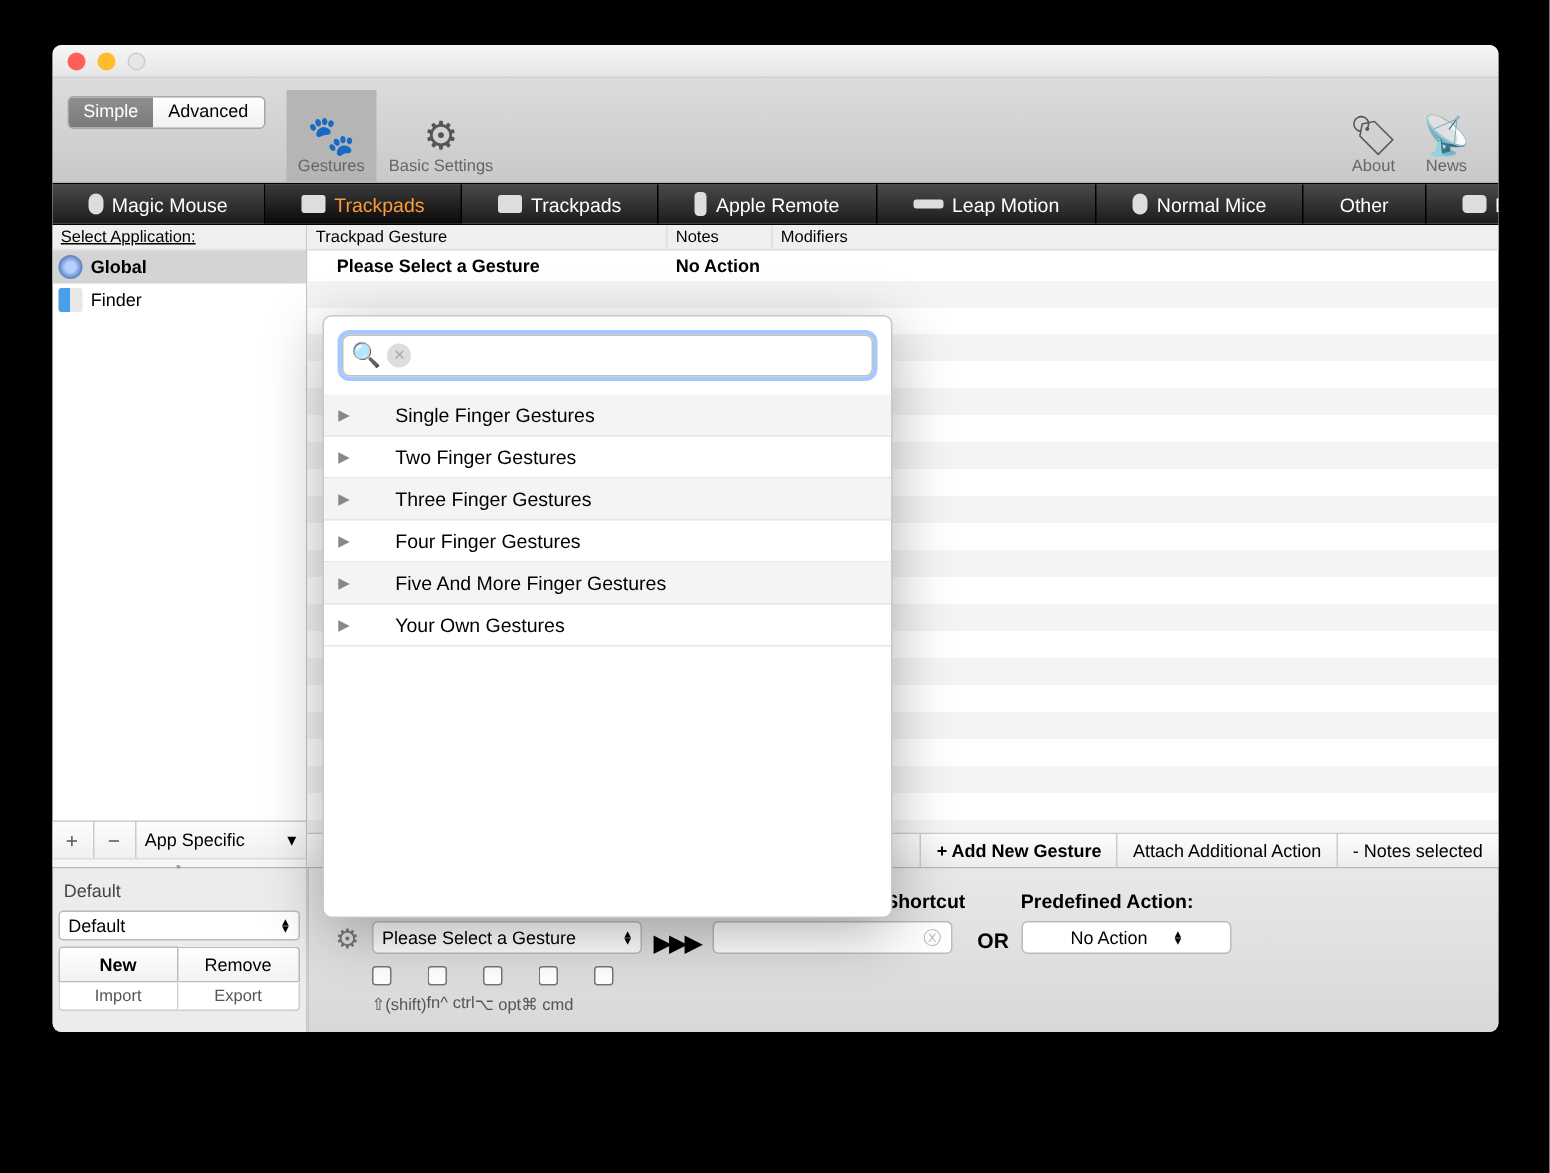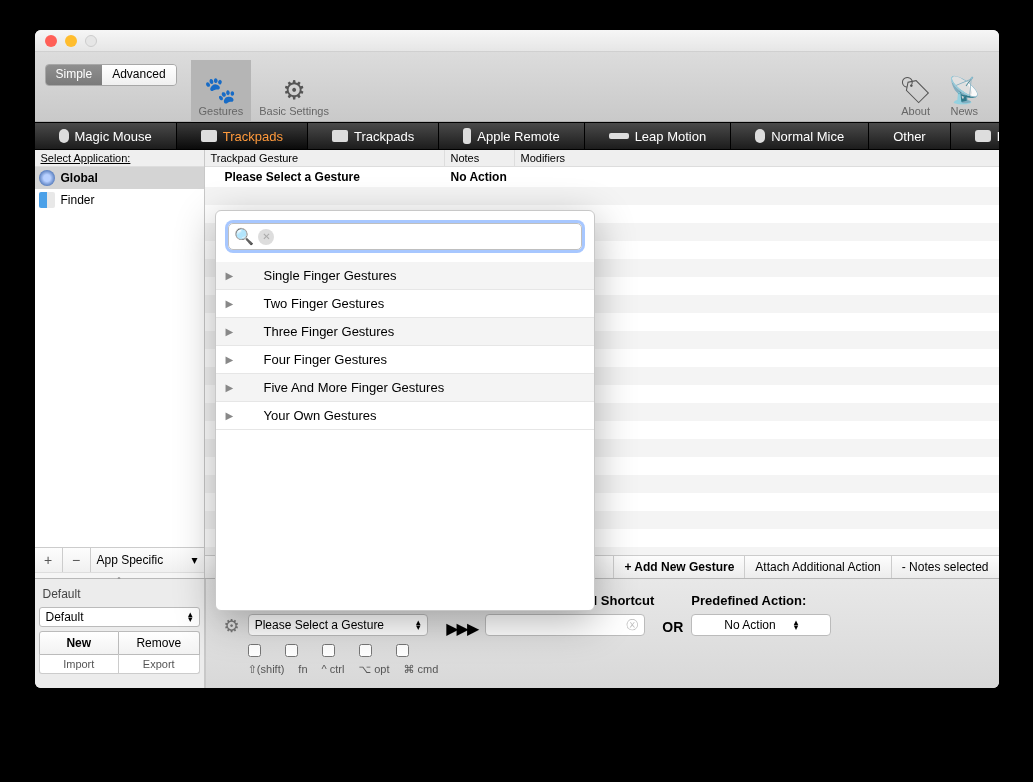--- a/index.html
+++ b/index.html
@@ -51,21 +51,21 @@
     .btn-grid { display:grid; grid-template-columns:1fr 1fr; margin:0 4px; }
     .btn-grid .gbtn { border:1px solid #bbb; background:linear-gradient(#fff,#f2f2f2); font-size:12px; padding:4px; text-align:center; cursor:pointer; }
     .btn-grid2 { display:grid; grid-template-columns:1fr 1fr; margin:0 4px; }
     .btn-grid2 .gbtn { border:1px solid #ccc; border-top:none; background:#fff; font-size:11px; padding:3px; text-align:center; color:#555; cursor:pointer; }
     .bottom-panel { flex:1; background:linear-gradient(#e8e8e8,#d8d8d8); border-left:1px solid #c8c8c8; padding:14px 18px; display:flex; align-items:flex-start; gap:8px; }
     .bp-col { display:flex; flex-direction:column; font-size:12px; }
     .bp-title { font-weight:bold; margin-bottom:6px; font-size:13px; }
     .gear-icn { color:#777; font-size:18px; margin-top:22px; }
     .select-box { width:180px; background:#fff; border:1px solid #bbb; border-radius:4px; padding:3px 6px; display:flex; align-items:center; justify-content:space-between; font-size:12px; }
     .cb-row { display:flex; gap:24px; margin-top:8px; }
-    .lab-row { display:flex; gap:14px; margin-top:6px; font-size:11px; color:#555; }
+    .lab-row { display:flex; margin-top:6px; font-size:11px; color:#555; }
     .arrows { font-size:16px; letter-spacing:-2px; margin-top:26px; }
     .ortxt { font-weight:bold; font-size:14px; margin-top:26px; }
     .kb-input { width:160px; background:#fff; border:1px solid #bbb; border-radius:4px; padding:3px 6px; display:flex; align-items:center; justify-content:flex-end; height:22px; }
     .clear-x { color:#bbb; font-size:12px; }
     .bottom-wrap { display:flex; border-top:1px solid #b8b8b8; height:110px; }
     
     .popover { position:absolute; left:180px; top:180px; width:380px; background:#fff; border:1px solid #c8c8c8; border-radius:6px; box-shadow: 0 10px 40px rgba(0,0,0,.3); overflow:hidden; }
     .po-search-wrap { padding:12px; }
     .po-search { display:flex; align-items:center; border:1px solid #bfbfbf; border-radius:5px; padding:3px 6px; box-shadow: 0 0 0 3px #a7c7ff; }
     .po-search input { border:none; outline:none; flex:1; font-size:13px; background:transparent; }

